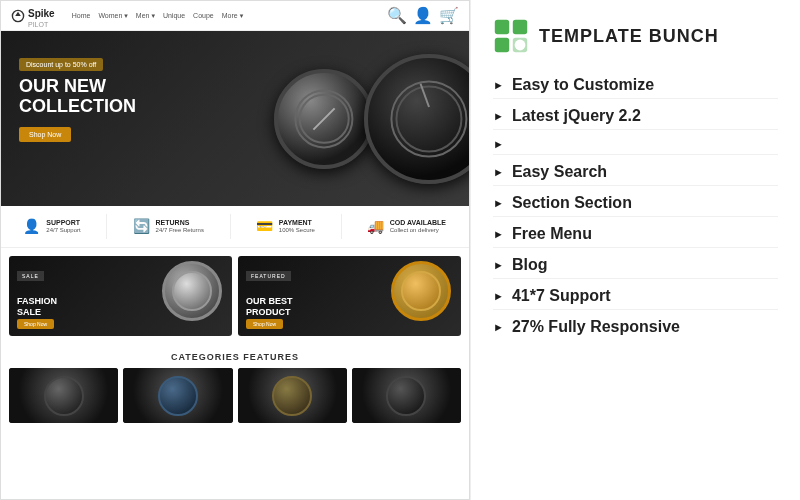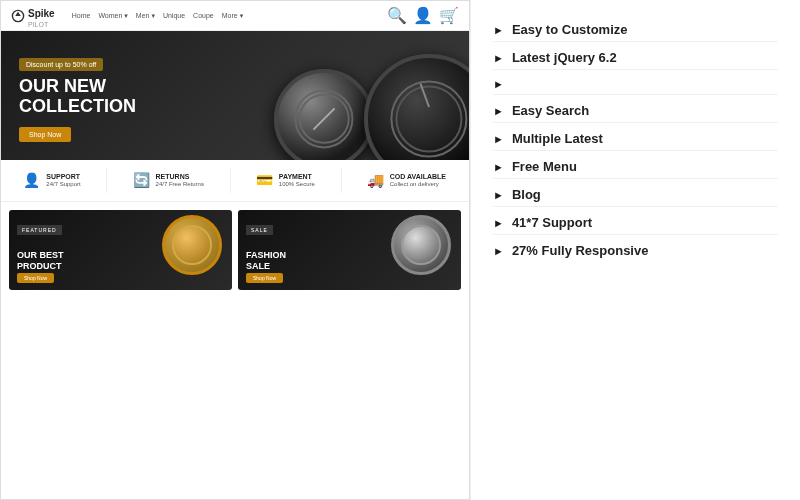--- a/index.html
+++ b/index.html
@@ -57,21 +57,21 @@
     .nav-icons {
       margin-left: auto;
       display: flex;
       gap: 6px;
       align-items: center;
     }
 
     
     .hero {
       width: 100%;
-      height: 129px;
+      height: 175px;
       background: linear-gradient(135deg, #1a1a1a 0%, #2d2d2d 50%, #3a3a3a 100%);
       position: relative;
       overflow: hidden;
       padding-left: 20px;
     }
     .hero-content {
       position: absolute;
       left: 18px;
       top: 22px;
       z-index: 2;
@@ -338,21 +338,21 @@
     }
     .features-list li:last-child {
       border-bottom: none;
     }
     .arrow-icon {
       color: #1a1a1a;
       font-size: 11px;
       font-weight: 700;
     }
     .feature-label {
-      font-size: 13px;
+      font-size: 16px;
       font-weight: 700;
       color: #222;
     }
   </style>
 </head>
 <body>
 
 <div class="left-panel">
 
   <nav class="navbar">
@@ -428,68 +428,95 @@
       <span class="feature-icon">🚚</span>
       <div class="feature-text">
         <strong>COD AVAILABLE</strong>Collect on delivery
       </div>
     </div>
   </div>
 
   <div class="product-row">
     <div class="product-card" style="background: linear-gradient(135deg, #111 0%, #2a2a2a 100%);">
       <div class="product-card-label">
+        <span class="product-tag">sale</span>
+      </div>
+      <div class="product-title-card">FASHION<br>SALE</div>
+      <span class="product-shop-btn">Shop Now</span>
+      <div class="product-watch">
+        <div class="watch-circle" style="width:60px;height:60px;border-radius:50%;background:radial-gradient(circle at 35% 30%, #aaa, #333);border:3px solid #888;">
+          <div style="width:40px;height:40px;border-radius:50%;background:radial-gradient(circle at 35% 30%, #ddd, #555);border:2px solid #999;margin:7px auto;"></div>
+        </div>
+      </div>
+    </div>
+    <div class="product-card" style="background: linear-gradient(135deg, #111 0%, #2a2a2a 100%);">
+      <div class="product-card-label">
         <span class="product-tag">featured</span>
       </div>
       <div class="product-title-card">OUR BEST<br>PRODUCT</div>
       <span class="product-shop-btn">Shop Now</span>
       <div class="product-watch">
         <div class="watch-circle gold" style="width:60px;height:60px;border-radius:50%;background:radial-gradient(circle at 35% 30%, #d4a844, #8B6914);border:3px solid #c8860a;">
           <div style="width:40px;height:40px;border-radius:50%;background:radial-gradient(circle at 35% 30%, #f0c060, #a07010);border:2px solid #d4a844;margin:7px auto;"></div>
         </div>
       </div>
     </div>
-    <div class="product-card" style="background: linear-gradient(135deg, #111 0%, #2a2a2a 100%);">
-      <div class="product-card-label">
-        <span class="product-tag">sale</span>
-      </div>
-      <div class="product-title-card">FASHION<br>SALE</div>
-      <span class="product-shop-btn">Shop Now</span>
-      <div class="product-watch">
-        <div class="watch-circle" style="width:60px;height:60px;border-radius:50%;background:radial-gradient(circle at 35% 30%, #aaa, #333);border:3px solid #888;">
-          <div style="width:40px;height:40px;border-radius:50%;background:radial-gradient(circle at 35% 30%, #ddd, #555);border:2px solid #999;margin:7px auto;"></div>
-        </div>
-      </div>
-    </div>
   </div>
 
+  <div class="categories-section">
+    <div class="categories-title">CATEGORIES FEATURES</div>
+    <div class="categories-grid">
+      <div class="category-item" style="background:radial-gradient(circle at 50% 40%, #333 0%, #0a0a0a 80%);">
+        <div class="cat-watch" style="background:radial-gradient(circle at 35% 30%, #666, #111);"></div>
+      </div>
+      <div class="category-item" style="background:radial-gradient(circle at 50% 40%, #2a3a4a 0%, #0a1020 80%);">
+        <div class="cat-watch" style="background:radial-gradient(circle at 35% 30%, #4a6a8a, #0a1a2a);border-color:#3a5a7a;"></div>
+      </div>
+      <div class="category-item" style="background:radial-gradient(circle at 50% 40%, #3a3a2a 0%, #0a0a05 80%);">
+        <div class="cat-watch" style="background:radial-gradient(circle at 35% 30%, #887a44, #2a2010);border-color:#776633;"></div>
+      </div>
+      <div class="category-item" style="background:radial-gradient(circle at 50% 40%, #1a1a1a 0%, #050505 80%);">
+        <div class="cat-watch" style="background:radial-gradient(circle at 35% 30%, #555, #0a0a0a);border-color:#444;"></div>
+      </div>
+    </div>
+  </div>
 </div>
 
 <div class="right-panel">
 
+  <div class="tb-logo">
+    <svg class="tb-icon" viewBox="0 0 40 40">
+      <rect x="2" y="2" width="16" height="16" rx="3" fill="#4CAF50"></rect>
+      <rect x="22" y="2" width="16" height="16" rx="3" fill="#4CAF50"></rect>
+      <rect x="2" y="22" width="16" height="16" rx="3" fill="#4CAF50"></rect>
+      <rect x="22" y="22" width="16" height="16" rx="3" fill="#4CAF50" opacity="0.4"></rect>
+      <circle cx="30" cy="30" r="6" fill="#fff"></circle>
+    </svg>
+    <span class="tb-name">TEMPLATE BUNCH</span>
+  </div>
 
   <ul class="features-list">
     <li>
       <span class="arrow-icon">►</span>
       <span class="feature-label">Easy to Customize</span>
     </li>
     <li>
       <span class="arrow-icon">►</span>
-      <span class="feature-label">Latest jQuery 6.2</span>
+      <span class="feature-label">Latest jQuery 2.2</span>
     </li>
     <li>
       <span class="arrow-icon">►</span>
     </li>
     <li>
       <span class="arrow-icon">►</span>
       <span class="feature-label">Easy Search</span>
     </li>
     <li>
       <span class="arrow-icon">►</span>
-      <span class="feature-label">Multiple Latest</span>
+      <span class="feature-label">Section Section</span>
     </li>
     <li>
       <span class="arrow-icon">►</span>
       <span class="feature-label">Free Menu</span>
     </li>
     <li>
       <span class="arrow-icon">►</span>
       <span class="feature-label">Blog</span>
     </li>
     <li>

